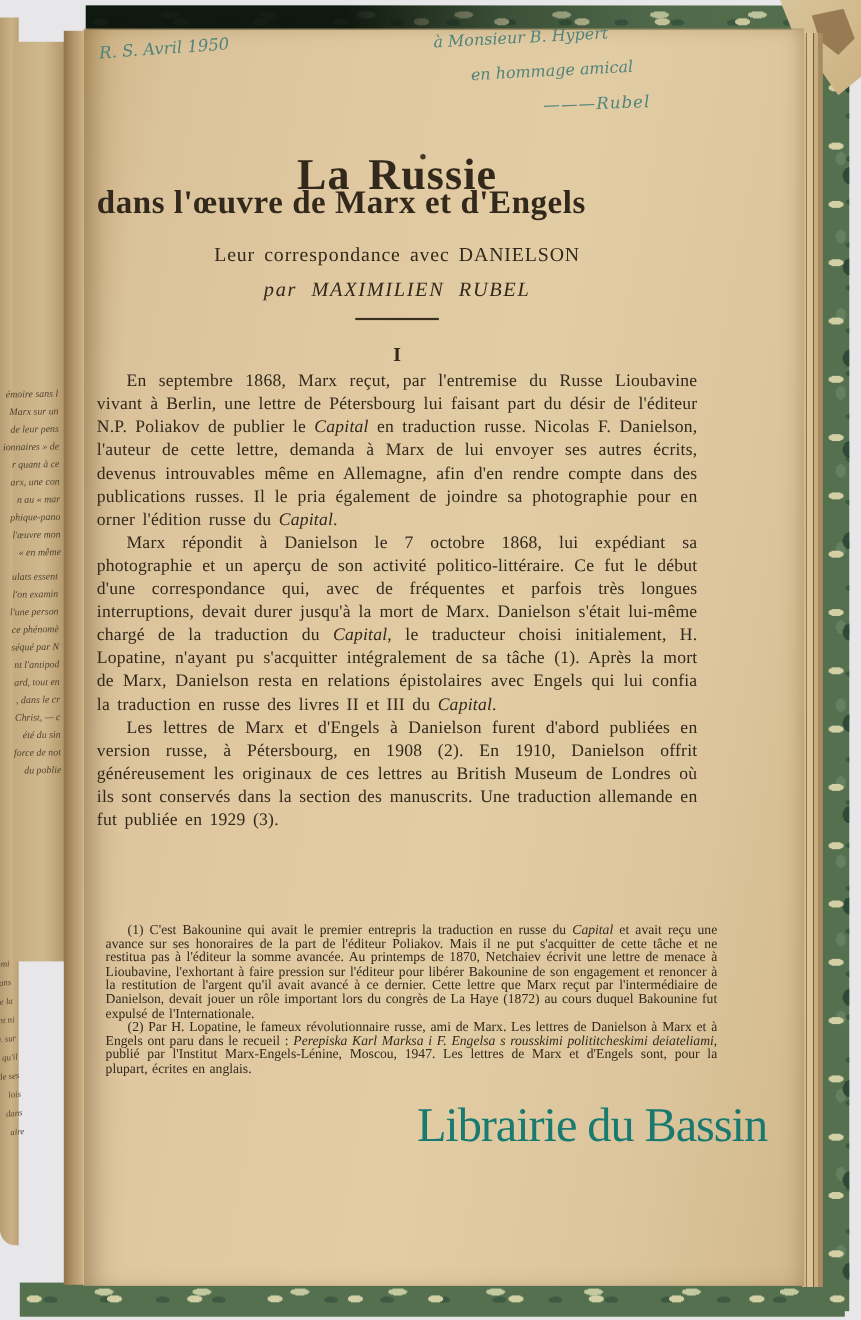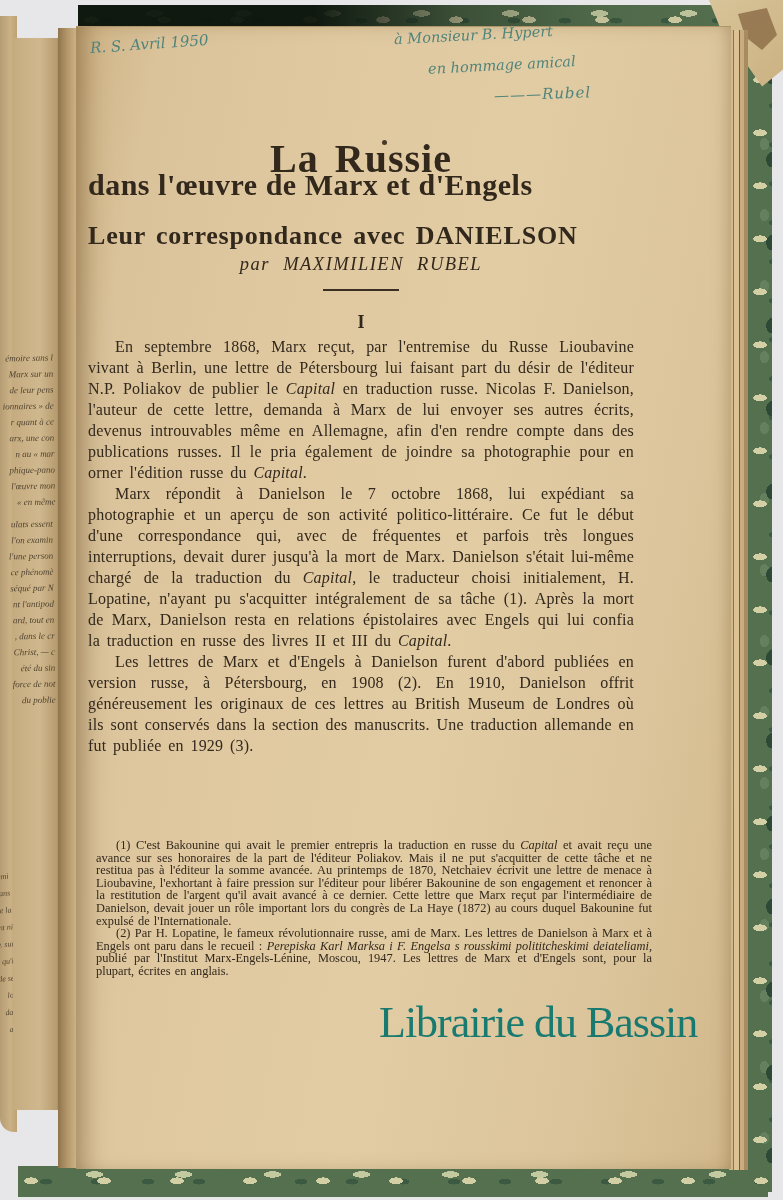--- a/index.html
+++ b/index.html
@@ -40,21 +40,21 @@
     clip-path:polygon(30% 10%, 78% 0, 95% 45%, 70% 70%, 42% 48%);
     opacity:.8;
   }
   
   .far-left-page{
     position:absolute; left:0; top:16px; width:17px; height:1116px;
     background:linear-gradient(to right,#b69c73,#cbb185 60%,#bda276);
     border-bottom-left-radius:14px;
   }
   .left-sliver{
-    position:absolute; left:13px; top:38px; width:48px; height:1072px;
+    position:absolute; left:13px; top:38px; width:48px; height:836px;
     background:linear-gradient(to right,#c5ab80,#d0b88e 55%,#b79c70 90%,#a0855b);
   }
   .gutter{
     position:absolute; left:58px; top:28px; width:22px; height:1140px;
     background:linear-gradient(to right,#8f744c,#b2966a 40%,#cbb083 80%,#d6bd91);
   }
   .fragments{position:absolute; right:7px; text-align:right; color:#50432f;
     font-style:italic; font-size:9px; line-height:16px; white-space:nowrap; transform:rotate(-1deg);}
   .fragments.top{top:312px;}
   .fragments.mid{top:478px;}
@@ -70,21 +70,21 @@
   .page *{color:#32281c;}
   .hand{position:absolute; font-family:"DejaVu Serif", serif; font-style:italic; white-space:nowrap;}
   .hand, .hand *{color:#50847b;}
   .hand-date{left:14px; top:8px; font-size:15px; transform:rotate(-4deg);}
   .hand-ded1{left:318px; top:0px; font-size:14.5px; transform:rotate(-3deg);}
   .hand-ded2{left:352px; top:30px; font-size:14.5px; transform:rotate(-3deg);}
   .hand-sig{left:418px; top:58px; font-size:15px; transform:rotate(-2deg); letter-spacing:1px;}
   .column{position:absolute; left:12px; width:546px;}
   .title1{top:108px; text-align:center; font-size:40px; font-weight:bold; letter-spacing:1px; word-spacing:5px;}
   .title2{top:141px; text-align:left; font-size:30px; font-weight:bold; letter-spacing:.5px;}
-  .subtitle{top:194px; font-size:26px; font-weight:bold; letter-spacing:.8px; word-spacing:3px;}
+  .subtitle{top:194px; text-align:center; font-size:18px; font-weight:normal; letter-spacing:.8px; word-spacing:3px;}
   .byline{top:227px; text-align:center; font-size:18.5px; font-style:italic; letter-spacing:1.5px; word-spacing:7px;}
   .rule{position:absolute; left:247px; top:262px; width:76px; height:2px; background:#3a2f21;}
   .section-num{top:285px; text-align:center; font-size:18px; font-weight:bold;}
   .bodytext{top:309px; text-align:justify; font-size:16px; line-height:21px; word-spacing:2.5px; letter-spacing:.2px;}
   .bodytext p{margin:0; text-indent:27px;}
   .footnotes{top:812px; left:20px; width:556px; text-align:justify; font-size:12.4px; line-height:12.6px; word-spacing:1px;}
   .footnotes p{margin:0; text-indent:20px;}
   .ink-speck{position:absolute; left:306px; top:113px; width:5px; height:5px; border-radius:50%; background:#483927;}
   
   .watermark{

